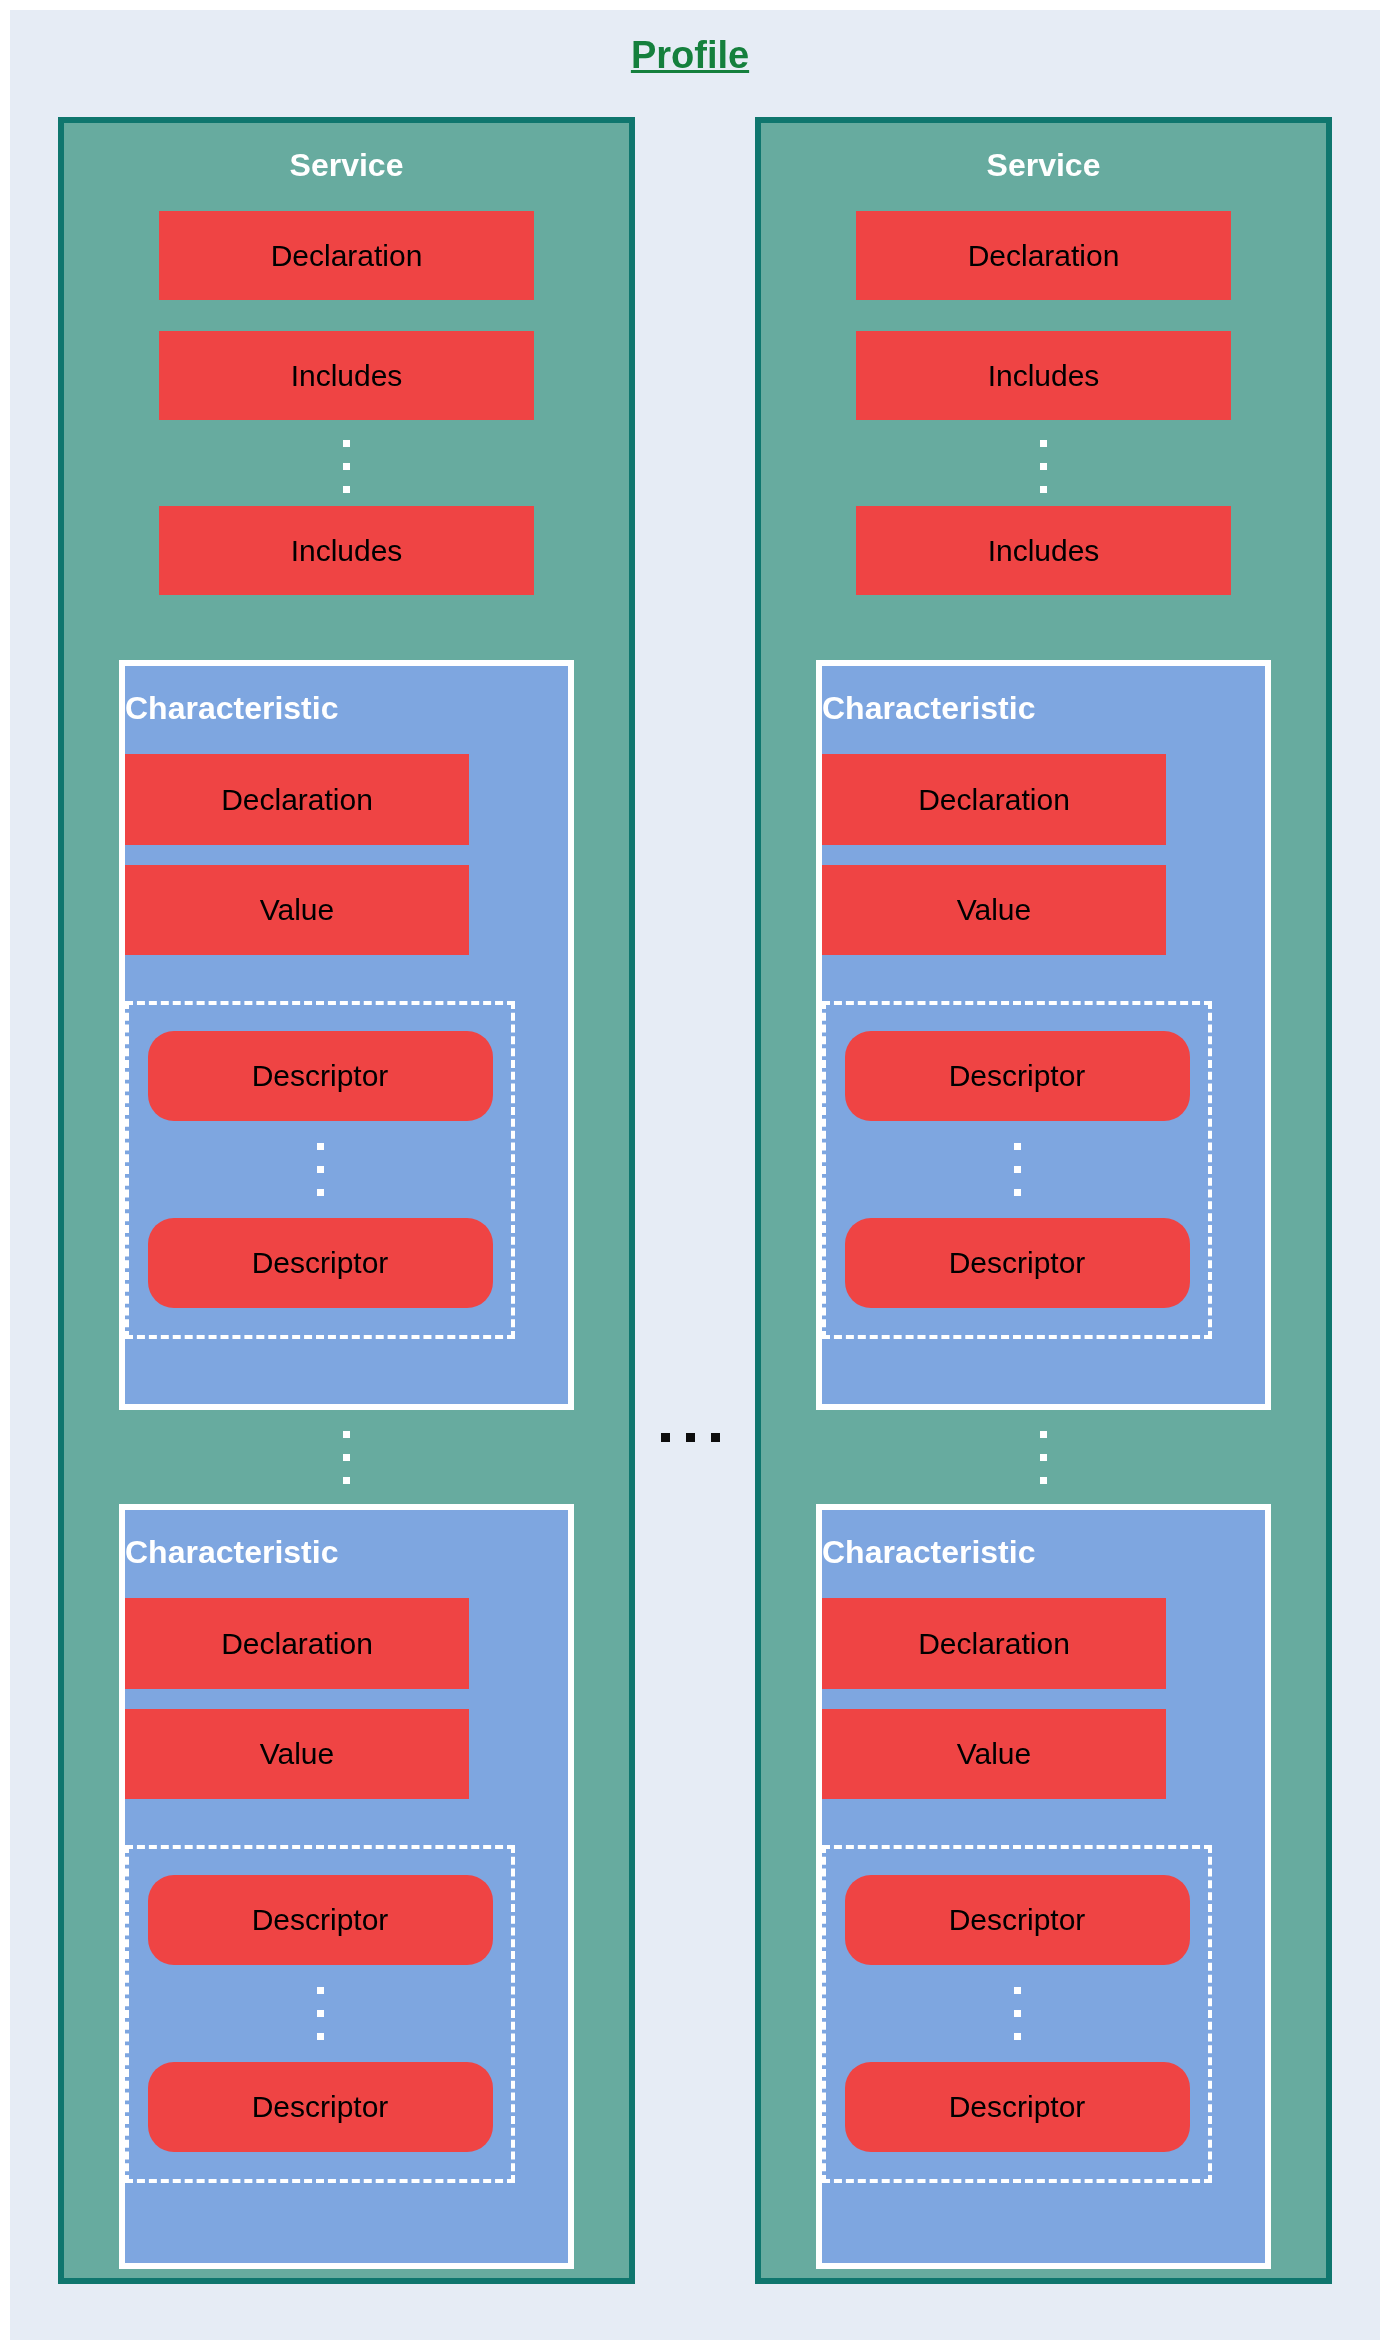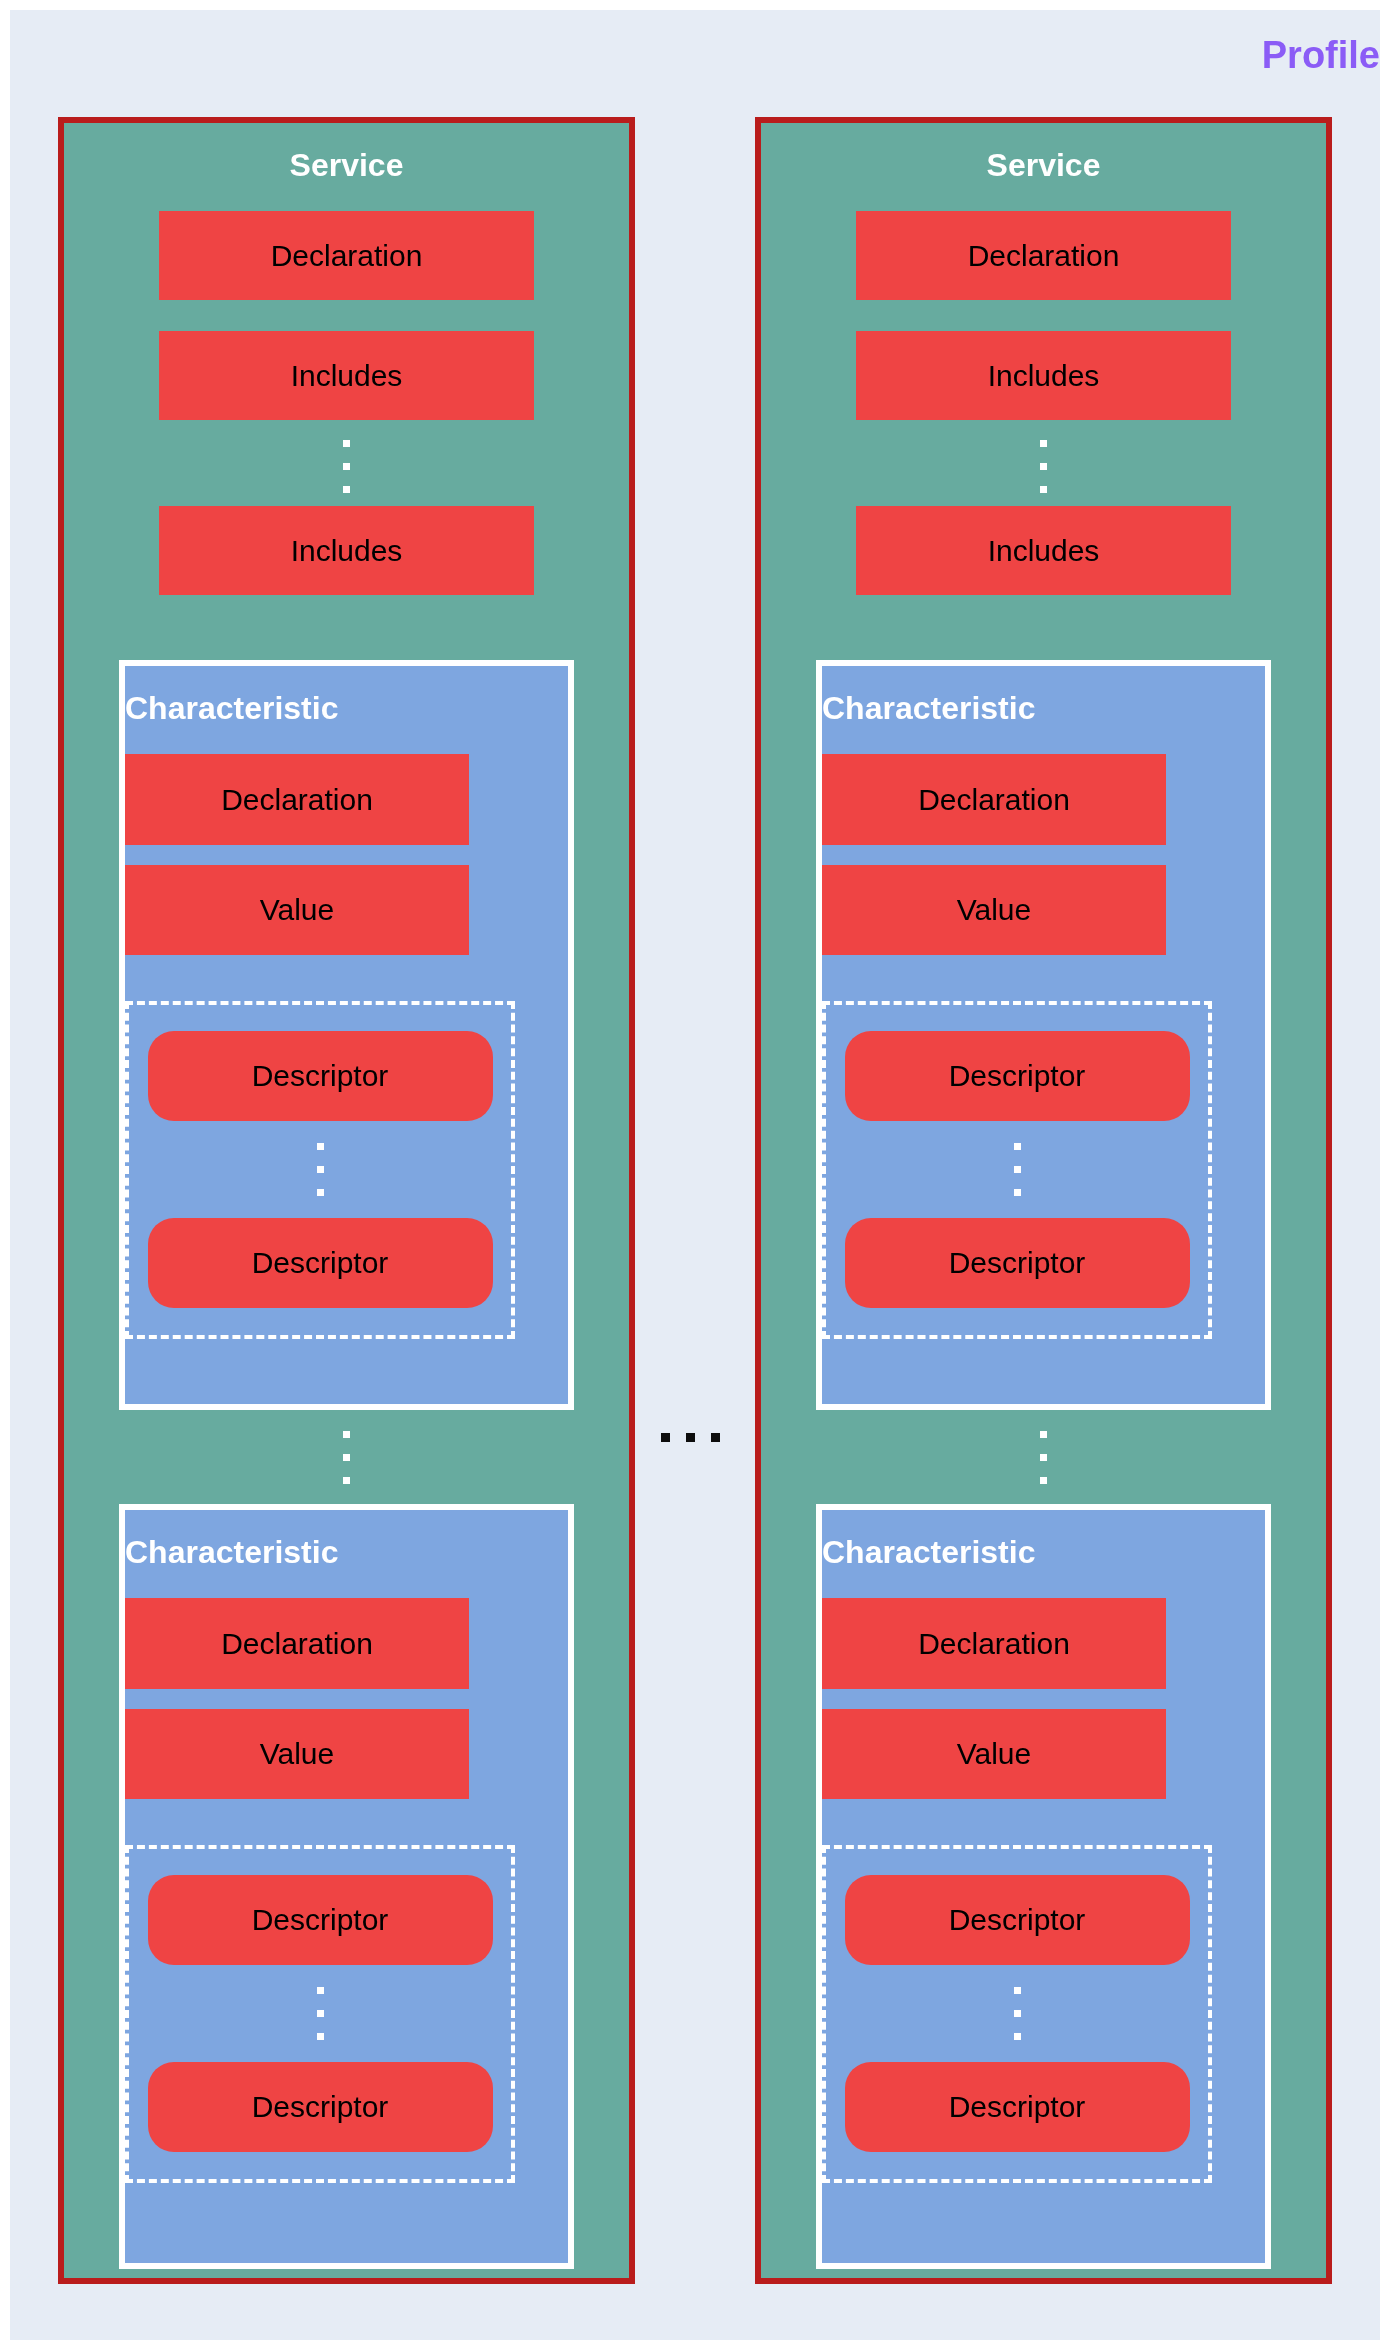--- a/index.html
+++ b/index.html
@@ -9,26 +9,26 @@
     background:#e6ecf5;
     font-family:"Liberation Sans","DejaVu Sans",sans-serif;
     overflow:hidden;
   }
   .edge{position:absolute;background:#ffffff;}
   .edge-top{left:0;top:0;width:1380px;height:10px;}
   .edge-left{left:0;top:0;width:10px;height:2340px;}
 
   .profile-title{
     position:absolute;top:34px;left:0;width:1380px;
-    text-align:right;font-size:38px;font-weight:bold;color:#8b5cf6;
+    text-align:center;font-size:38px;font-weight:bold;color:#15803d;text-decoration:underline;
   }
 
   .service{
     position:absolute;top:117px;width:577px;height:2167px;
-    background:#67ab9f;border:6px solid #b91c1c;box-sizing:border-box;
+    background:#67ab9f;border:6px solid #0f766e;box-sizing:border-box;
     display:flex;flex-direction:column;align-items:center;
   }
   .service--left{left:58px;}
   .service--right{left:755px;}
 
   .section-title{
     font-size:32px;font-weight:bold;color:#ffffff;
     line-height:36px;margin-top:24px;flex:0 0 auto;
   }
 

